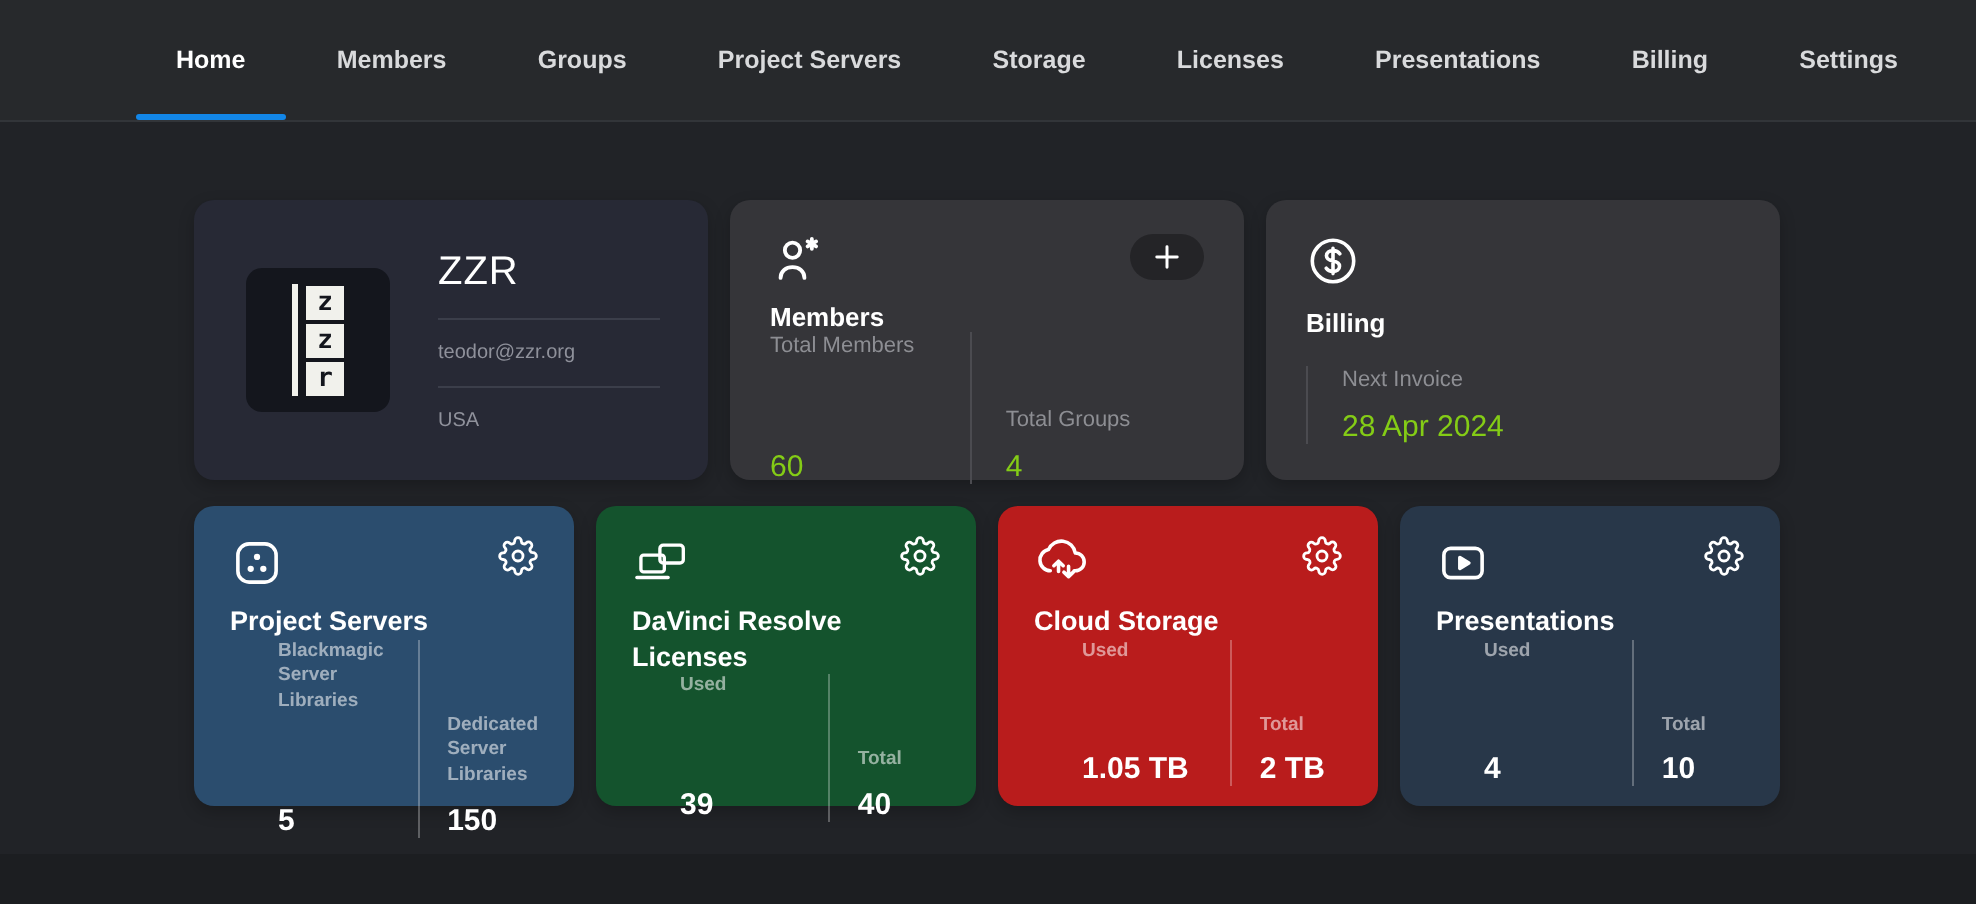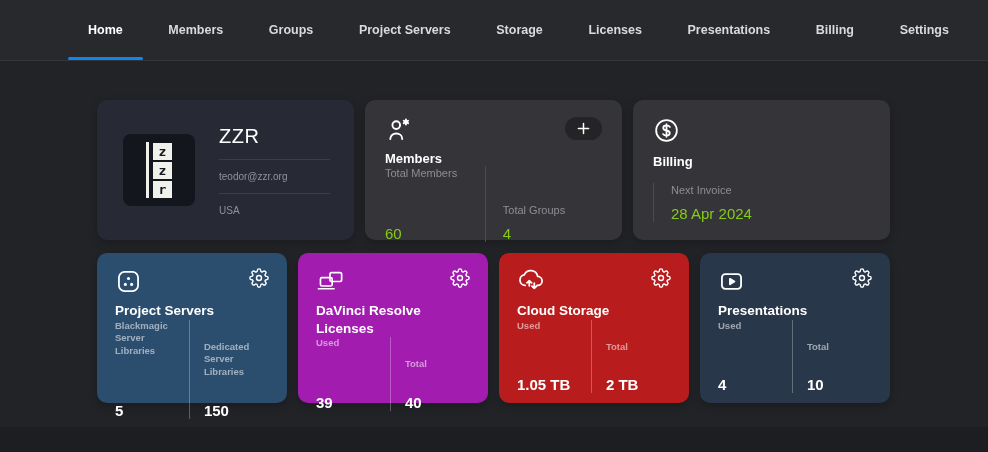--- a/index.html
+++ b/index.html
@@ -141,22 +141,22 @@
   }
   .tile-head { display:flex; justify-content:space-between; align-items:flex-start; }
   .tile-title {
     color:#ffffff; font-size:13.5px; font-weight:700;
     margin-top:7px; line-height:1.3; max-width:135px;
   }
   .gear-btn { background:none; border:none; color:#fff; cursor:pointer; padding:0; display:inline-flex; }
   .tile .stat-label { font-size:9.5px; color:rgba(255,255,255,.55); margin-bottom:7px; line-height:1.35; font-weight:600; }
   .tile .stat-value { font-size:15px; color:#ffffff; font-weight:700; }
   .tile .vdiv { background:rgba(255,255,255,.28); }
-  .tile .stats .col1 { width:48%; padding-right:6px; }
-  .tile .stats .col2 { padding-left:14px; flex:1;gap:16px; }
+  .tile .stats .col1 { width:48%; padding-right:6px;margin-left:24px; }
+  .tile .stats .col2 { padding-left:14px; flex:1; }
 
   
   .footer-strip {
     position:absolute;
     left:0; bottom:0;
     width:100%; height:25px;
     background:#1c1e21;
   }
 </style>
 </head>
@@ -275,21 +275,21 @@
           <span class="stat-value">5</span>
         </div>
         <div class="vdiv"></div>
         <div class="stat col2">
           <span class="stat-label">Dedicated Server Libraries</span>
           <span class="stat-value">150</span>
         </div>
       </div>
     </div>
 
-    <div class="tile" style="background-color: #a21caf;">
+    <div class="tile" style="background-color: #14532d;">
       <div class="tile-head">
         <span class="icon">
           <svg width="29" height="27" viewBox="0 0 26 24" fill="none" stroke="currentColor" stroke-width="1.5" stroke-linecap="round" stroke-linejoin="round">
             <rect x="12.5" y="4" width="10.5" height="8" rx="1.5"></rect>
             <rect x="4" y="8.5" width="10.5" height="7.5" rx="1.2"></rect>
             <path d="M2.2 18.5h14"></path>
           </svg>
         </span>
         <button class="gear-btn">
           <span class="icon">

